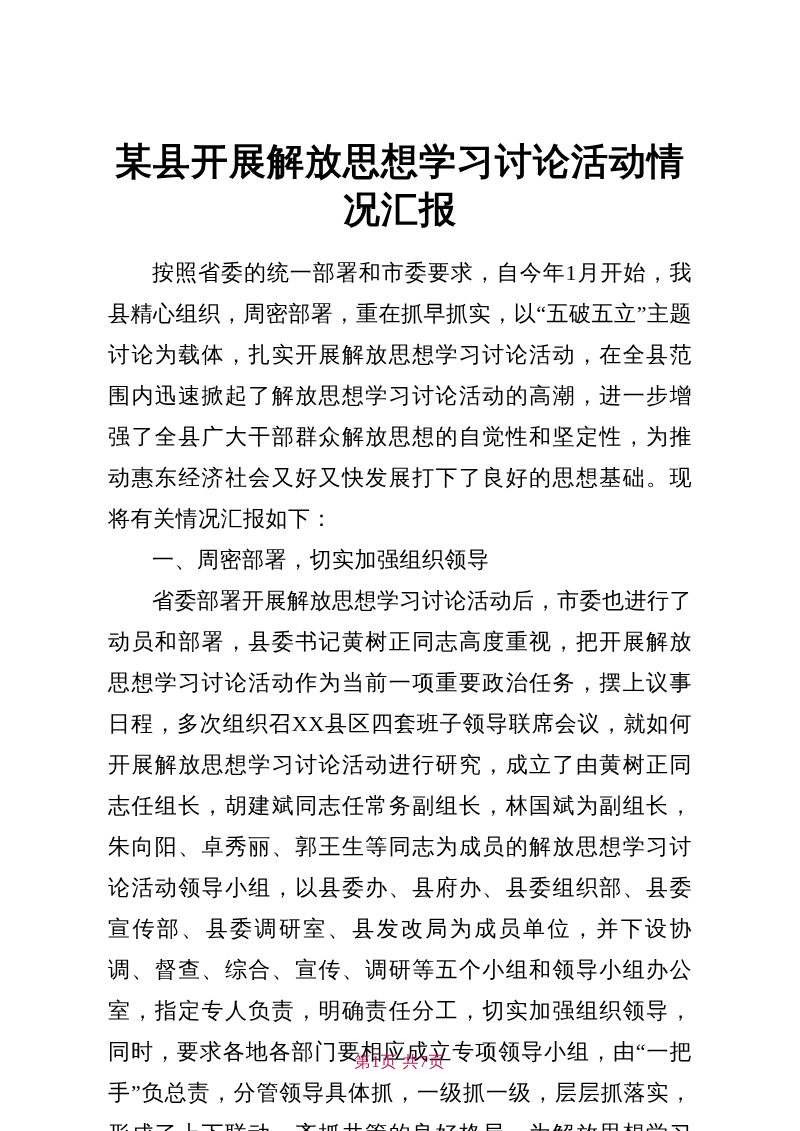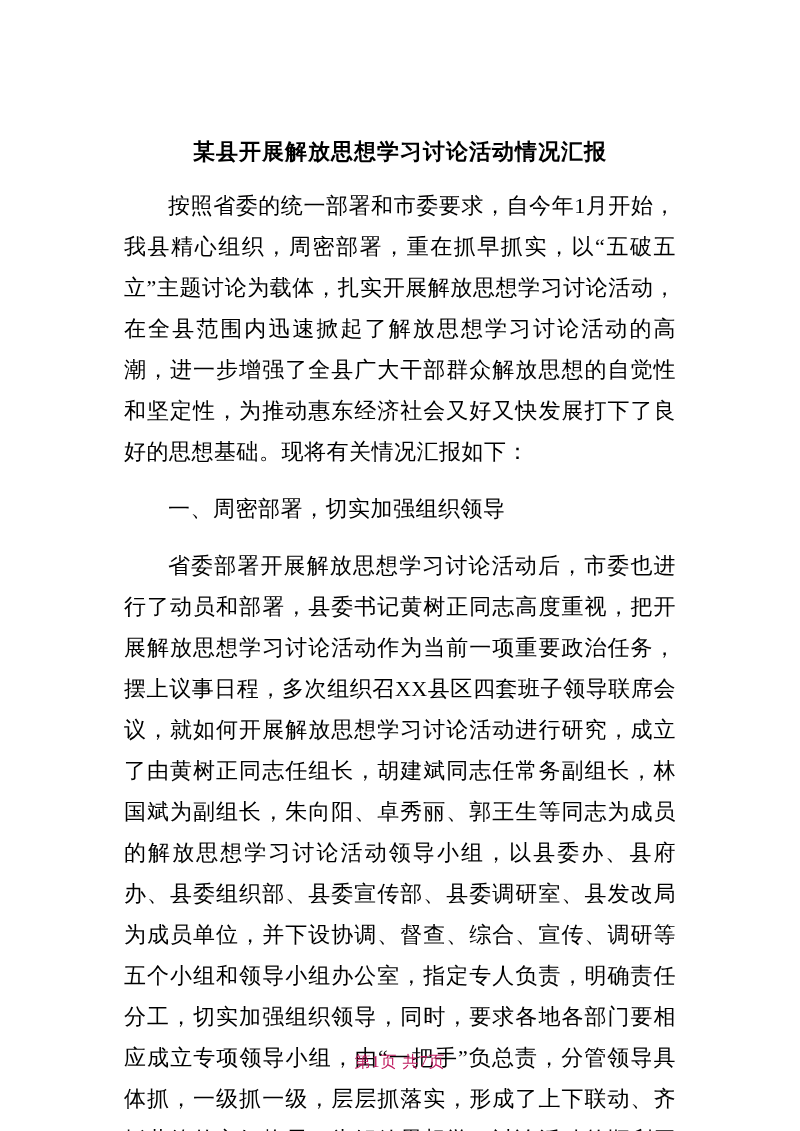--- a/index.html
+++ b/index.html
@@ -19,28 +19,28 @@
     box-sizing: border-box;
   }
   .content {
     position: absolute;
     top: 0;
     left: 108px;
     right: 108px;
   }
   .doc-title {
     margin: 138px 0 18px 0;
-    font-size: 22px;
+    font-size: 37px;
     font-weight: bold;
     text-align: center;
     letter-spacing: 1px;
     line-height: 1.3;
   }
   .para {
-    margin: 16px;
+    margin: 0;
     font-size: 22px;
     line-height: 41px;
     text-align: justify;
     text-justify: inter-ideograph;
     text-indent: 2em;
     letter-spacing: 0.5px;
     word-break: break-all;
   }
   .page-footer {
     position: absolute;

